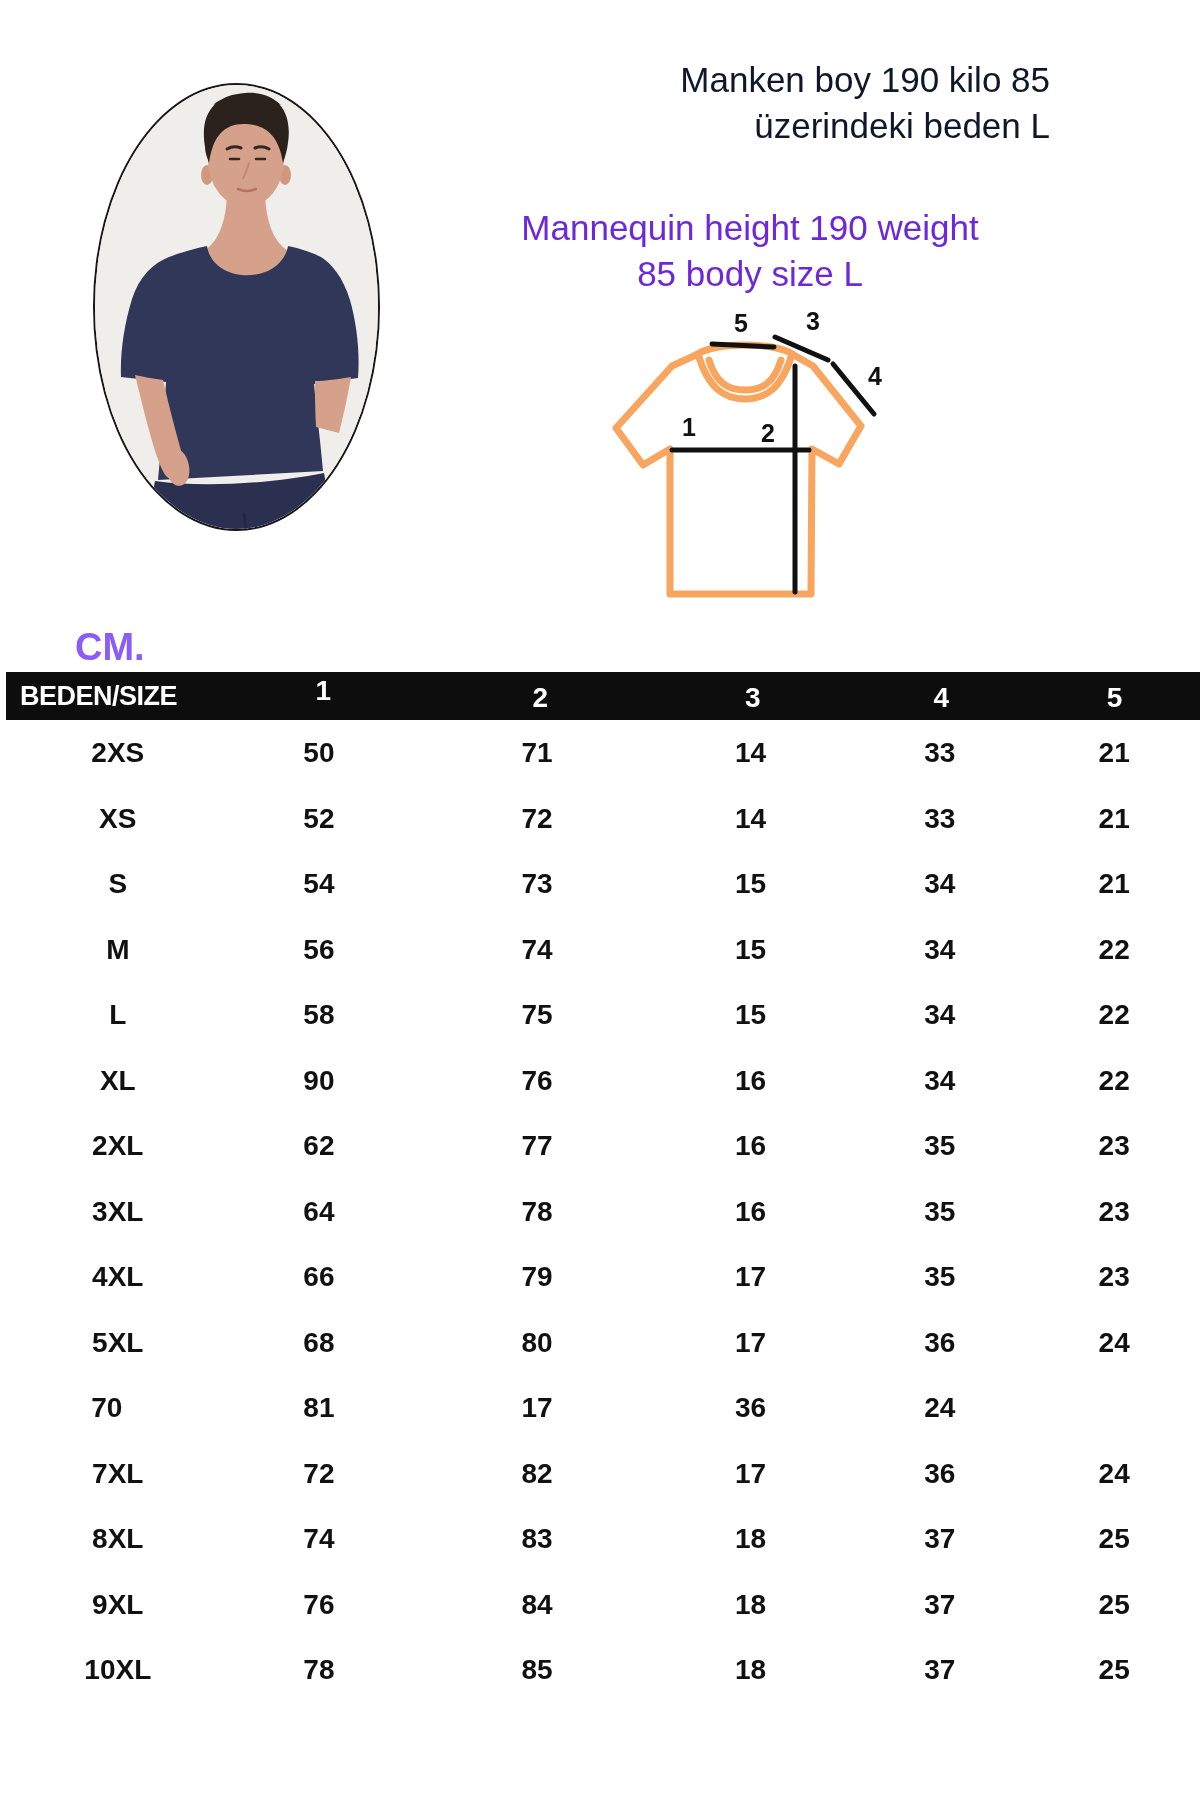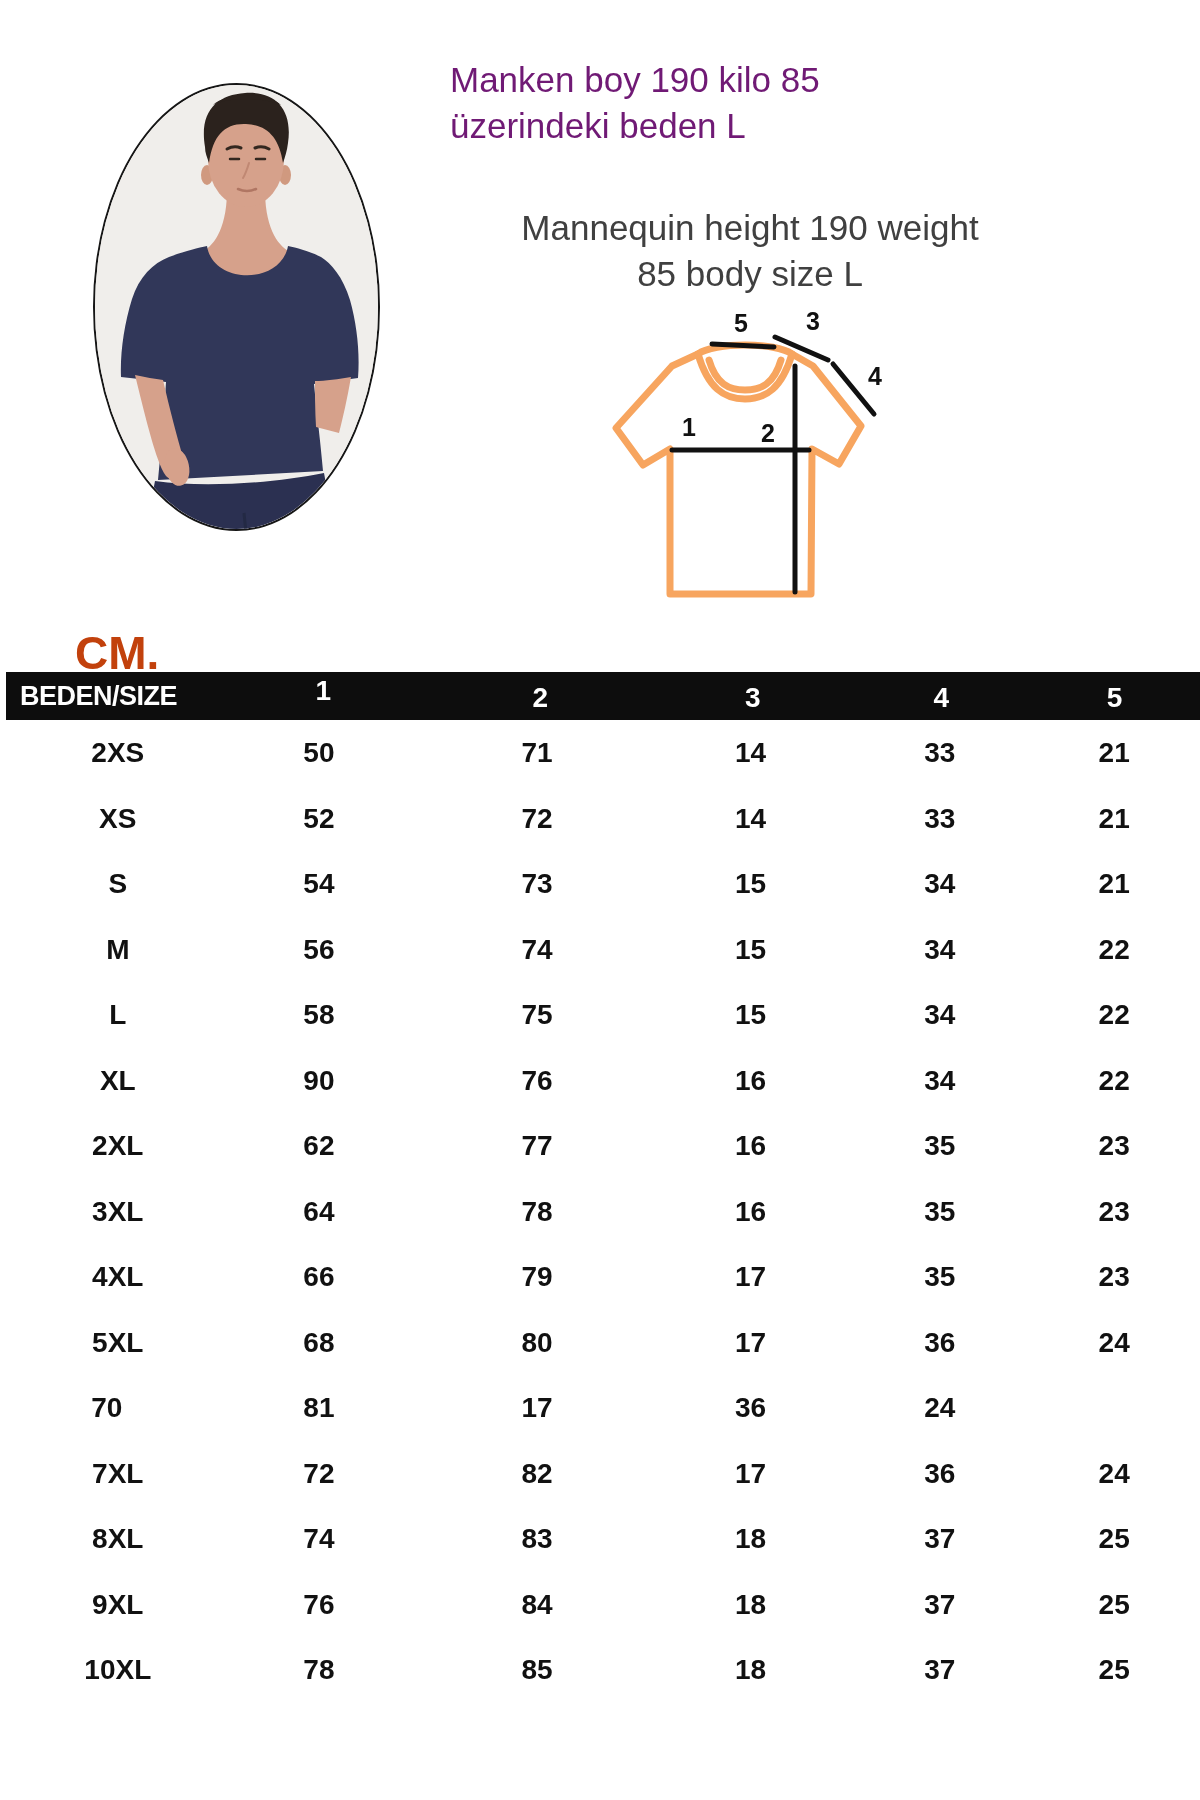--- a/index.html
+++ b/index.html
@@ -14,37 +14,37 @@
   .photo-ellipse {
     position:absolute; left:93px; top:83px; width:287px; height:448px;
     border-radius:50%; border:2.5px solid #161616; overflow:hidden;
     background:#f0eeeb;
   }
   .photo-ellipse svg { display:block; }
 
   
   .title-tr {
     position:absolute; left:450px; top:57px; width:600px;
-    text-align:left; color:#701a75;
+    text-align:right; color:#0f172a;
     font-size:35px; line-height:46px; font-weight:400;
   }
   .title-en {
     position:absolute; left:450px; top:205px; width:600px;
     text-align:center;
     font-size:35px; line-height:46px; font-weight:400;
   }
 
   
   .diagram { position:absolute; left:530px; top:278px; width:360px; height:330px; }
   .diagram text { font-family:"Liberation Sans","DejaVu Sans",sans-serif; font-weight:bold; font-size:25px; fill:#111111; }
 
   
   .cm-label {
     position:absolute; left:75px; top:626px;
-    font-size:46px; font-weight:bold; color:#c2410c; letter-spacing:0px;
+    font-size:38px; font-weight:bold; color:#8b5cf6; letter-spacing:0px;
   }
 
   
   .grid {
     display:grid;
     grid-template-columns:17.8% 17.55% 18.8% 16.8% 14.75% 14.3%;
   }
   .thead {
     position:absolute; left:6px; right:0; top:672px; height:48px;
     background:#0d0d0d; color:#ffffff; align-content:center;
@@ -115,21 +115,21 @@
 
       <ellipse cx="82" cy="382" rx="12" ry="19" fill="#d6a18b" transform="rotate(-12 82 382)"></ellipse>
     </svg>
   </div>
 
   <div class="title-tr">
     <div>Manken boy 190 kilo 85</div>
     <div>üzerindeki beden L</div>
   </div>
 
-  <div class="title-en" style="color:#404040;">
+  <div class="title-en" style="color:#6d28d9;">
     <div>Mannequin height 190 weight</div>
     <div>85 body size L</div>
   </div>
 
   <svg class="diagram" viewBox="0 0 360 330">
 
     <g stroke="#F7A55F" stroke-width="7" fill="none" stroke-linejoin="round" stroke-linecap="round">
       <path d="M168,76 L142,88 L86,150 L113,187 L140,171 L140,316 L281,316 L282,171 L309,186 L331,148 L283,88 L262,76"></path>
       <path d="M168,76 C184,64 246,64 262,76"></path>
       <path d="M262,76 C252,110 236,121 215,121 C194,121 178,110 168,76"></path>

